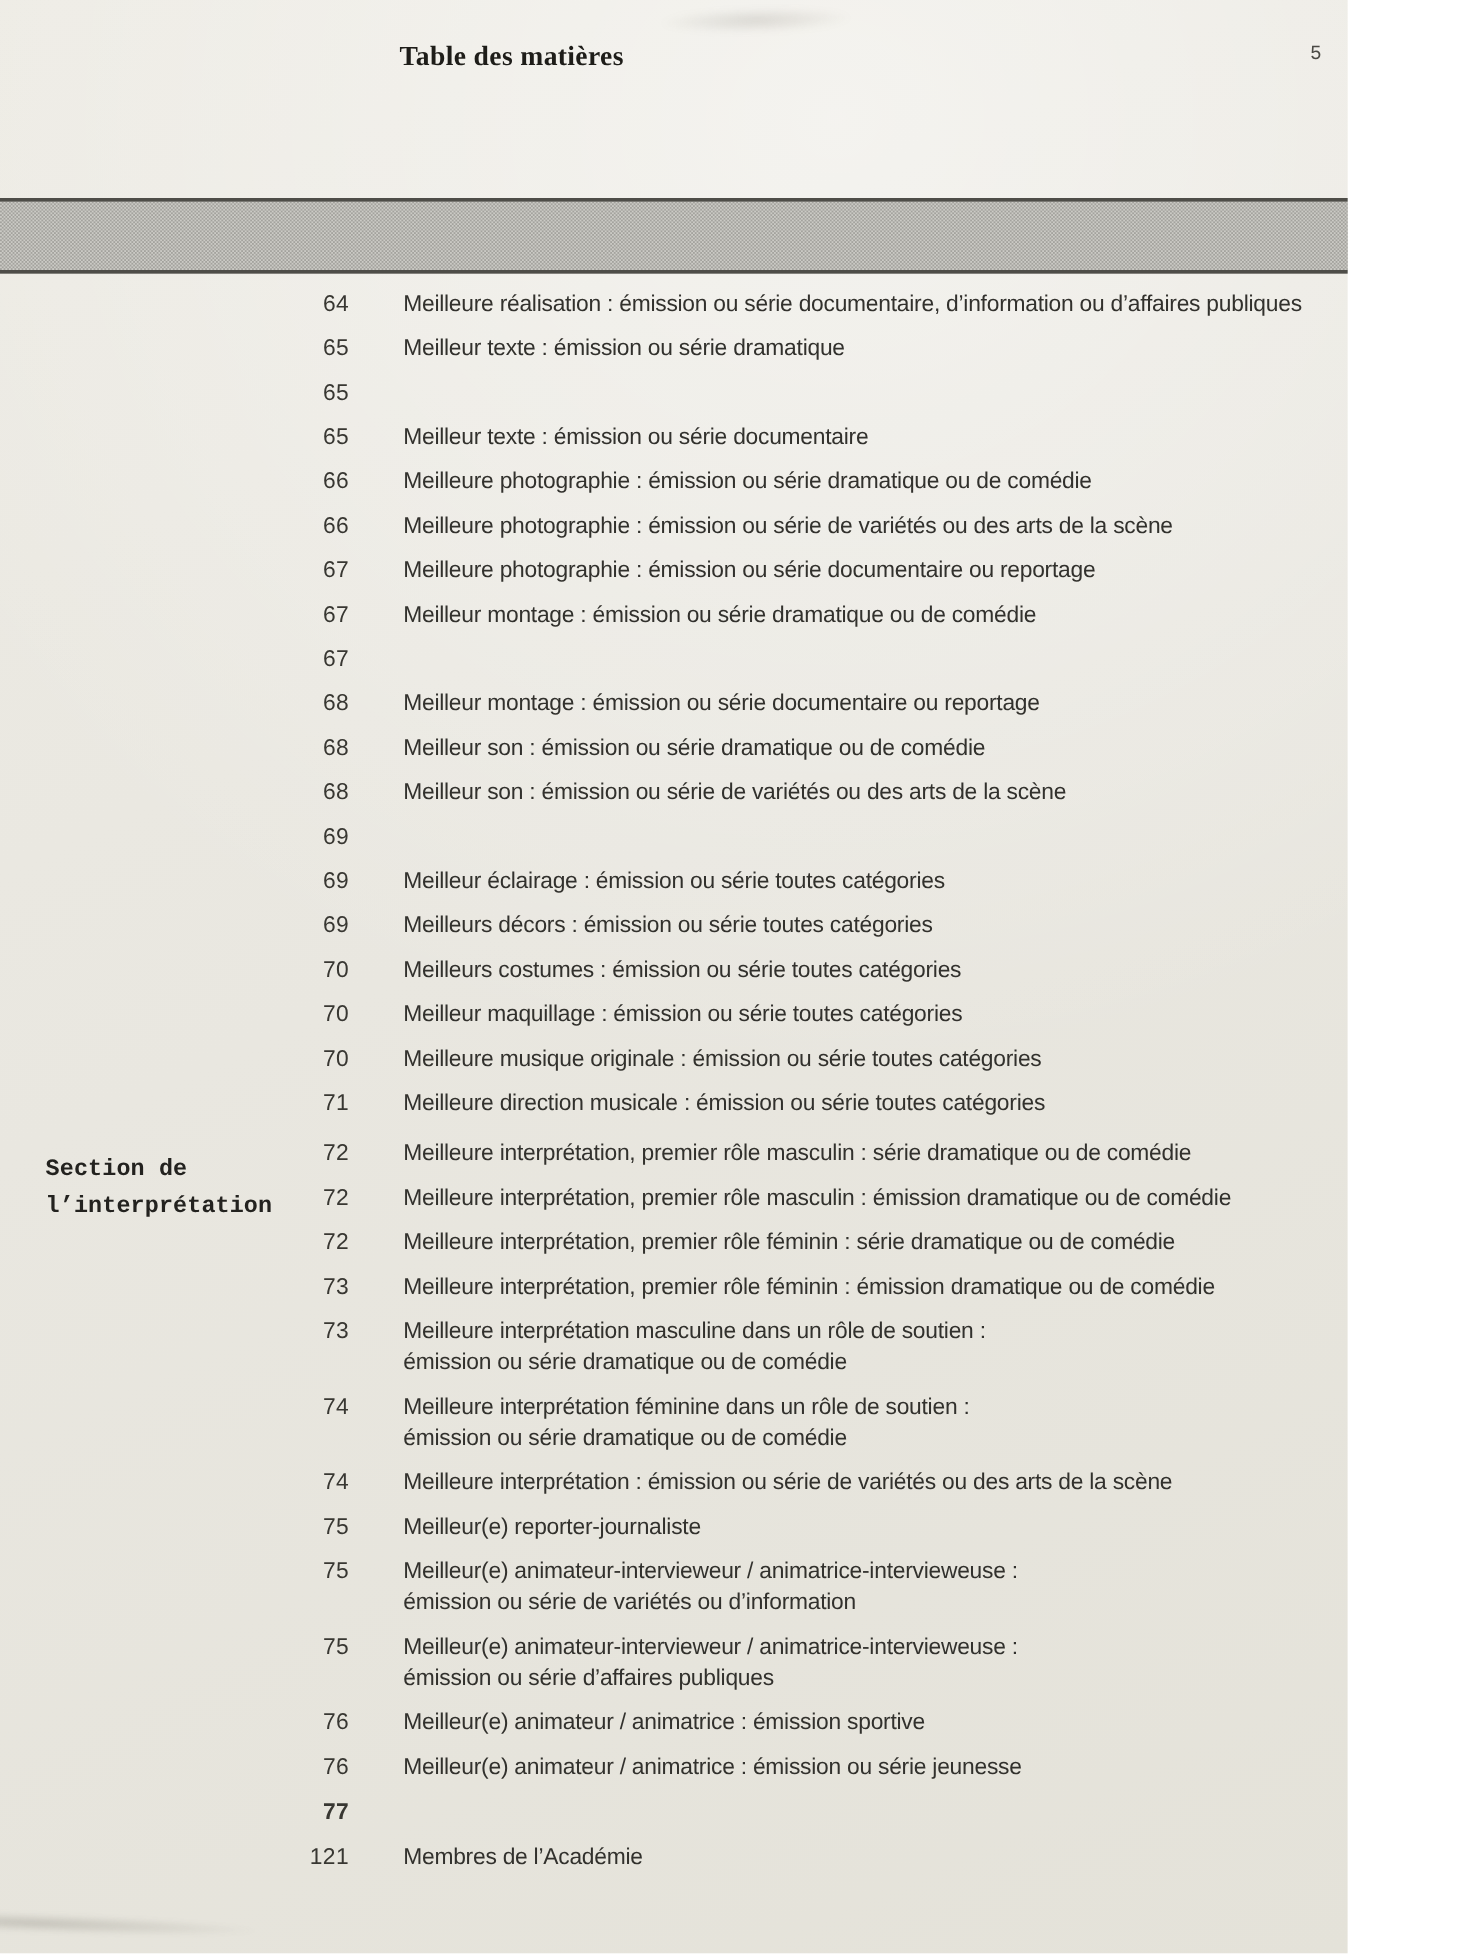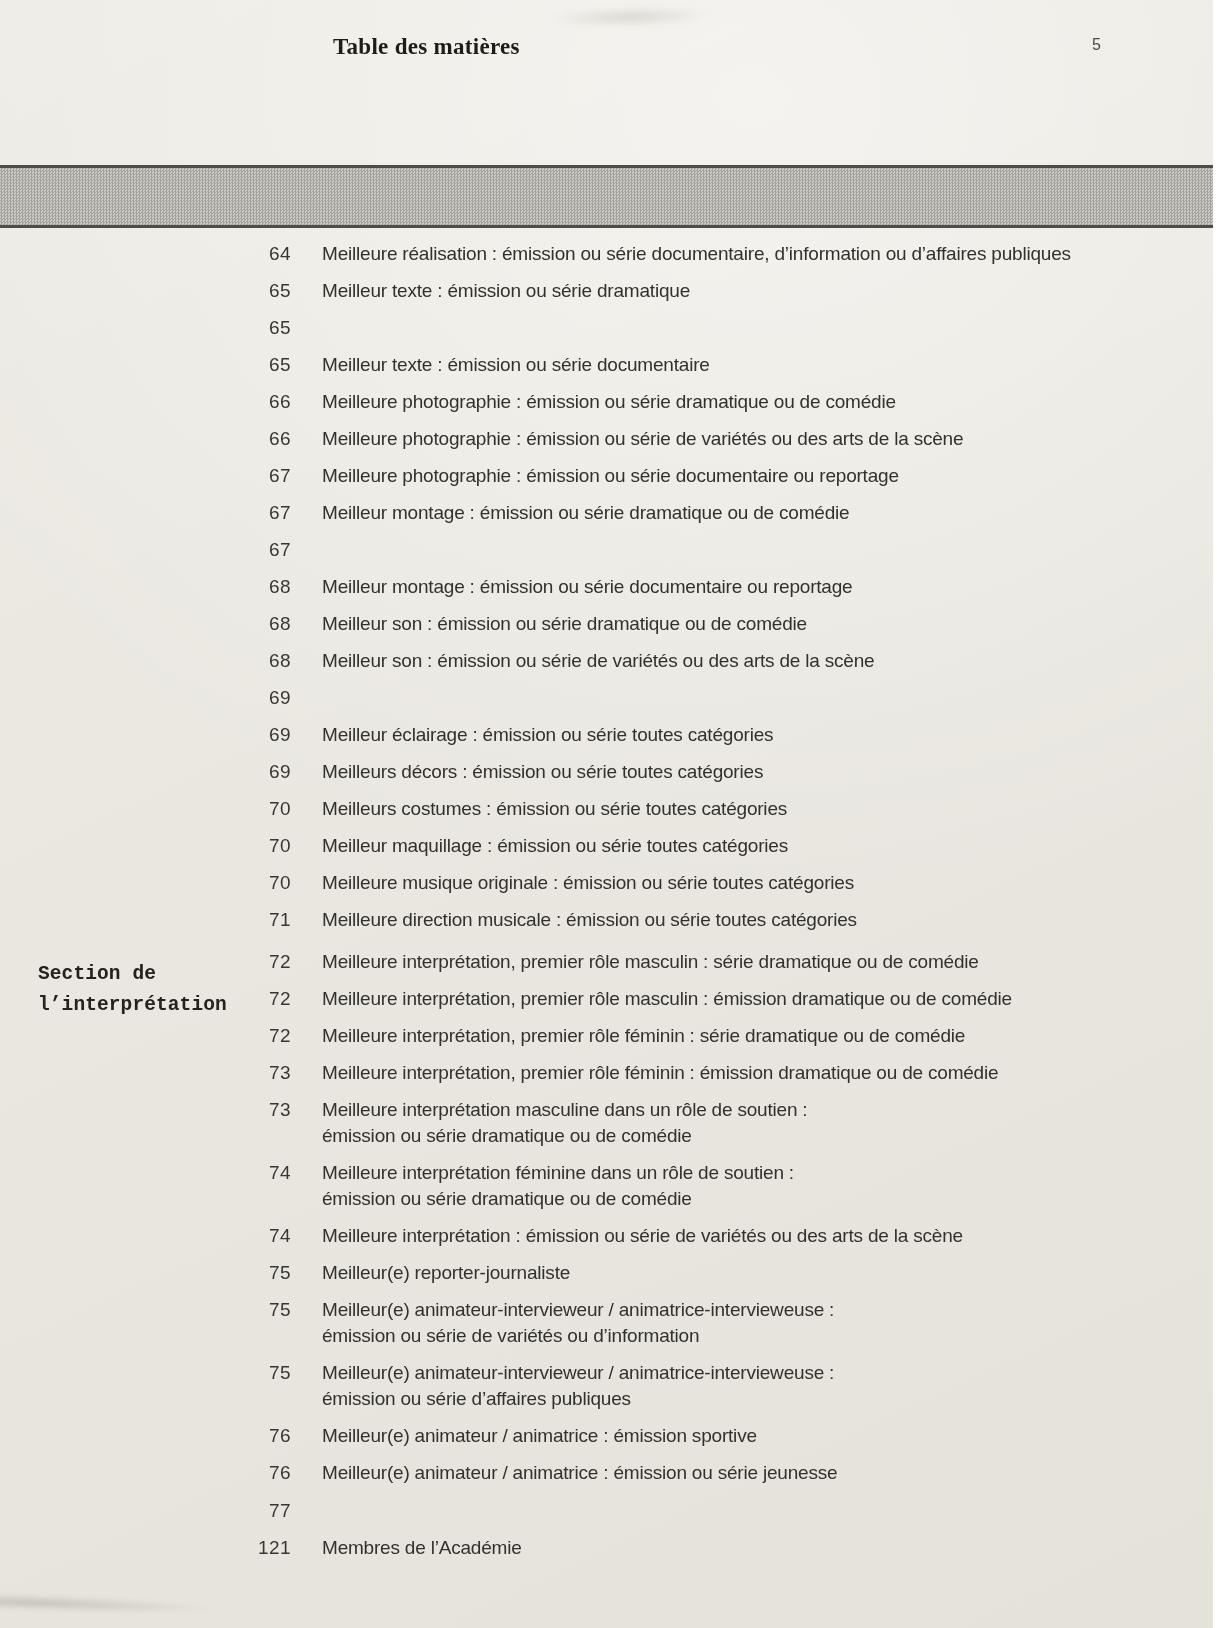--- a/index.html
+++ b/index.html
@@ -3,21 +3,21 @@
 <meta charset="utf-8">
 <style>
   html,body{margin:0;padding:0;}
   body{
     width:1223px;height:1628px;
     font-family:"Liberation Sans", sans-serif;
     -webkit-font-smoothing:antialiased;
   }
   .page{
     position:relative;
-    width:1213px;height:1628px;
+    width:1123px;height:1628px;
     overflow:hidden;
     background:
       radial-gradient(140% 90% at 62% 6%, rgba(255,255,255,0.45), rgba(255,255,255,0) 55%),
       linear-gradient(155deg, #edebe4 0%, #e9e7e0 45%, #e4e2d9 100%);
   }
   .page-title{
     position:absolute;left:333px;top:33px;
     font-family:"Liberation Serif", serif;
     font-weight:700;font-size:23px;line-height:28px;
     letter-spacing:0.3px;color:#1e1d19;
@@ -34,24 +34,24 @@
     background-image:conic-gradient(#a3a29d 25%, #cbcac5 25% 50%, #a3a29d 50% 75%, #cbcac5 75%);
     background-size:3px 3px;
     box-sizing:content-box;
   }
   .toc{
     position:absolute;left:0;top:241px;width:1223px;
   }
   .toc-row{
     display:flex;align-items:flex-start;
     margin:0 0 11px 0;
-    font-size:19px;line-height:26px;color:#32312d;
+    font-size:19px;line-height:26px;color:#32312d;gap:14px;
   }
   .toc-row.gap-section{margin-top:16px;}
-  .toc-row.gap-small{margin-top:12px;}
+  .toc-row.gap-small{margin-top:12px;font-weight:bold;}
   .toc-num{
     flex:0 0 291px;text-align:right;
     letter-spacing:0.4px;color:#383732;
   }
   .toc-text{
     margin-left:31px;max-width:880px;
     white-space:pre-line;letter-spacing:-0.2px;
   }
   .section-label{
     position:absolute;left:38px;top:959px;

